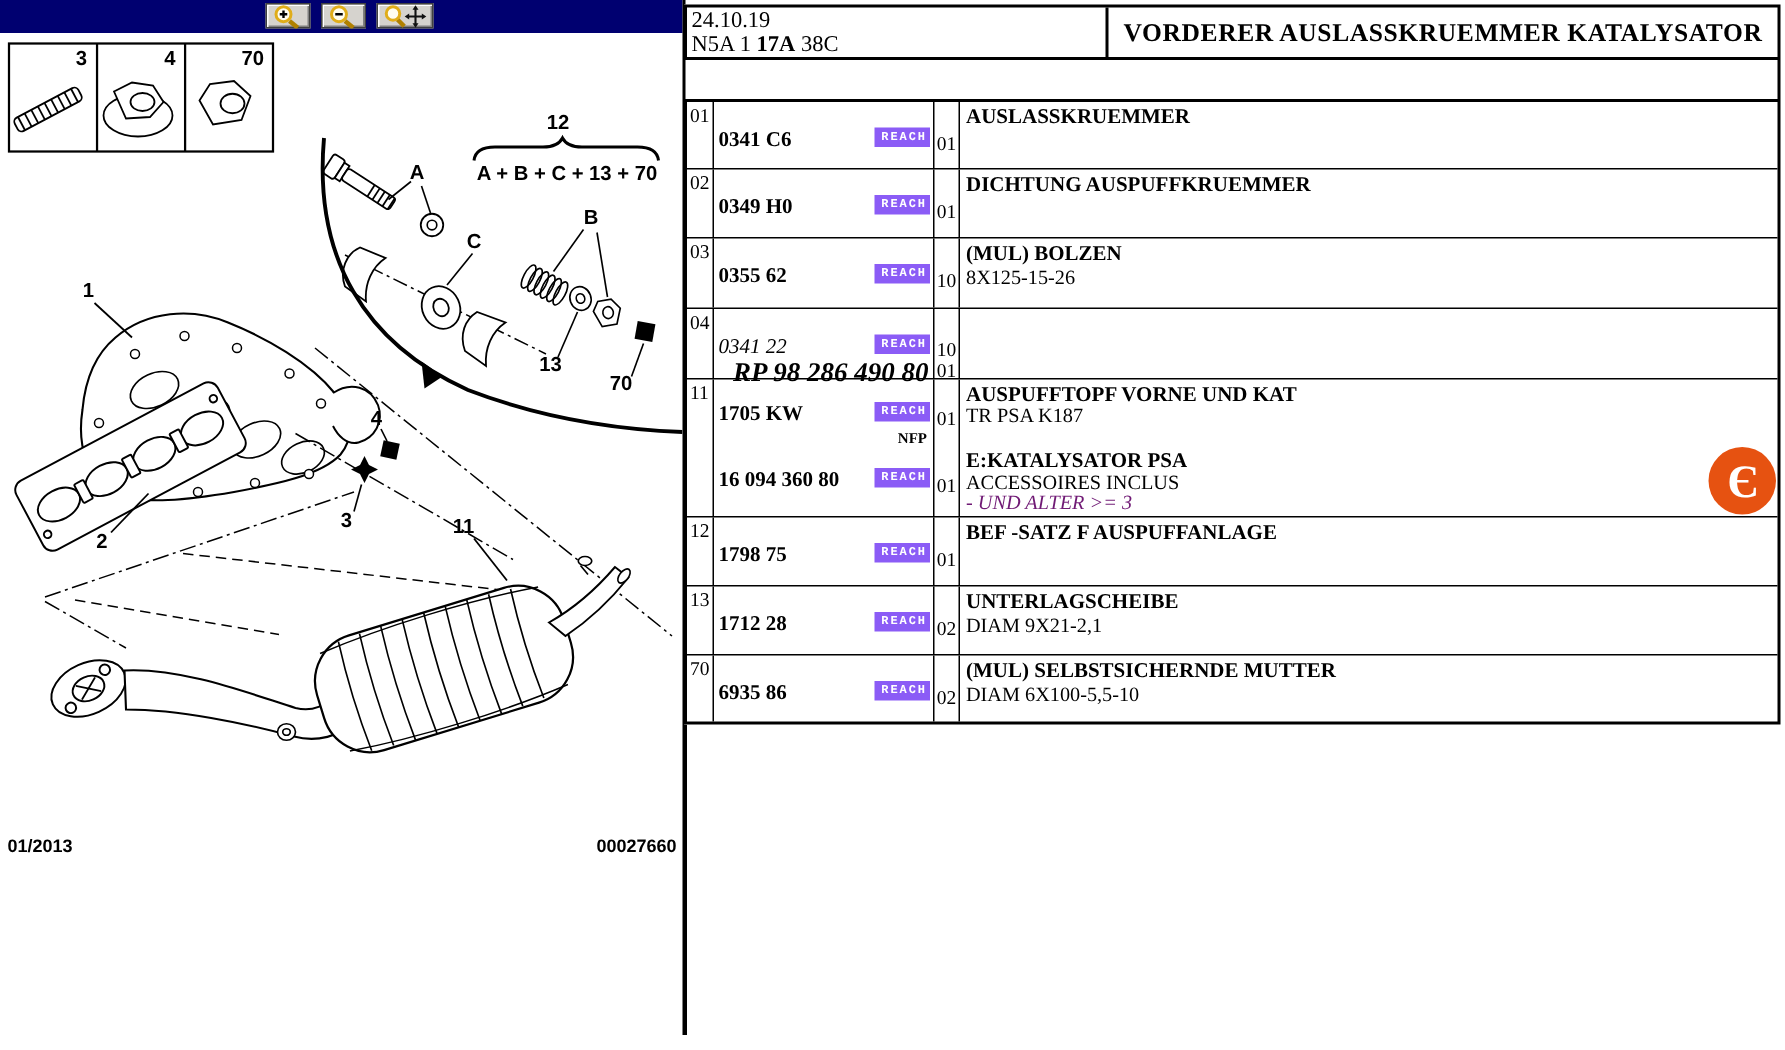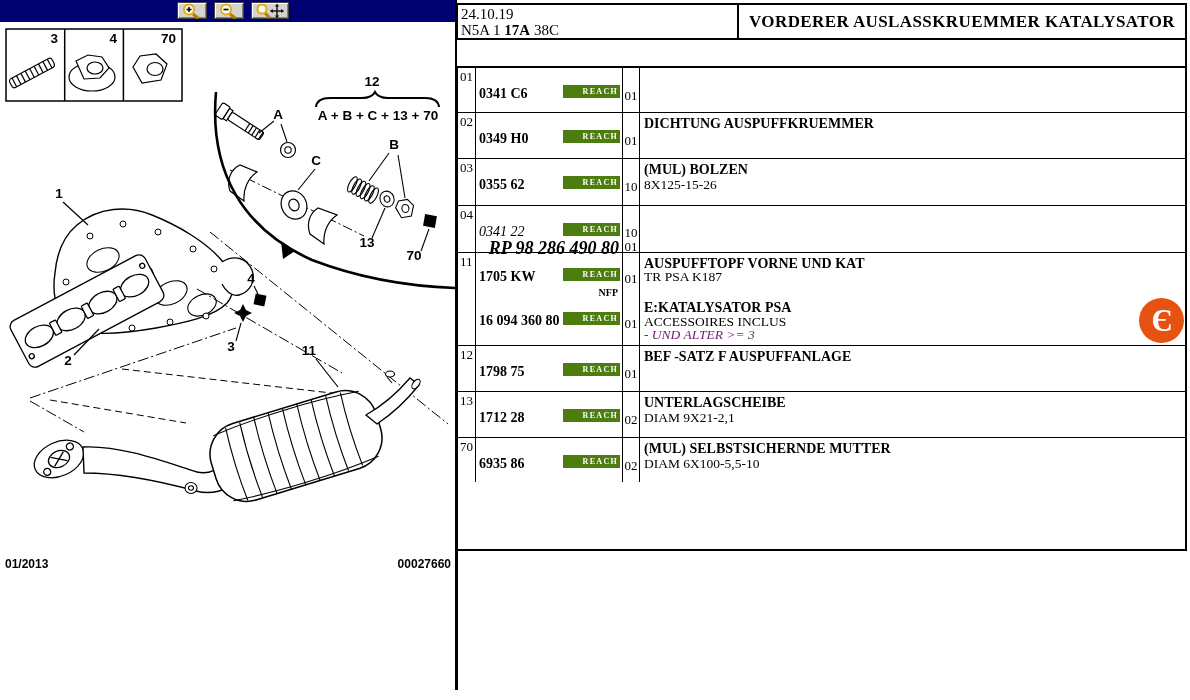--- a/index.html
+++ b/index.html
@@ -19,32 +19,32 @@
 
   
   #header-box{position:absolute;left:456px;top:3px;width:731px;height:37px;border:2px solid #000;
               box-sizing:border-box;display:grid;grid-template-columns:279px 1fr;background:#fff;}
   #header-left{padding:1px 0 0 3px;font-size:15px;line-height:16px;}
   #header-title{border-left:2px solid #000;display:flex;align-items:center;justify-content:center;
                 font-weight:bold;font-size:17px;letter-spacing:0.4px;}
   #right-edge-gap{position:absolute;left:1185px;top:40px;width:2px;height:26px;background:#000;}
 
   
-  #parts-table{position:absolute;left:456px;top:66px;width:731px;height:485px;border:2px solid #000;
+  #parts-table{position:absolute;left:456px;top:66px;width:731px;height:417px;border:2px solid #000;
                box-sizing:border-box;background:#fff;display:flex;flex-direction:column;}
   .row{position:relative;display:grid;grid-template-columns:18px 147px 17px 1fr;
        border-bottom:1px solid #000;box-sizing:border-box;}
   .row:last-child{border-bottom:none;}
   .c{position:relative;border-right:1px solid #000;}
   .c.desc{border-right:none;}
   .item{position:absolute;top:1px;left:2px;font-size:13px;}
   .ref{position:absolute;top:18px;left:3px;font-size:14px;font-weight:bold;white-space:nowrap;}
-  .badge{position:absolute;top:17px;right:2px;background:#4d7c0f;color:#fff;
-         font-family:Liberation Serif, serif;font-size:8px;font-weight:bold;
-         letter-spacing:1.3px;padding:2px 2px 2px 20px;line-height:9px;cursor:pointer;}
+  .badge{position:absolute;top:17px;right:2px;background:#8b5cf6;color:#fff;
+         font-family:Liberation Mono, monospace;font-size:8px;font-weight:bold;
+         letter-spacing:1.3px;padding:2px 2px 2px 4px;line-height:9px;cursor:pointer;}
   .qty{position:absolute;left:0;width:100%;text-align:center;font-size:13px;}
   .d1{position:absolute;top:3px;left:4px;font-size:14px;font-weight:bold;white-space:nowrap;}
   .d2{position:absolute;left:4px;font-size:13.5px;white-space:nowrap;}
   .rp{position:absolute;right:3px;font-size:18px;font-weight:bold;font-style:italic;white-space:nowrap;}
   .nfp{position:absolute;right:4px;font-size:10px;font-weight:bold;}
   .green{color:#701a75;font-style:italic;}
   #logo{position:absolute;top:44px;right:0px;width:47px;height:47px;cursor:pointer;}
 
   #left-tail{position:absolute;left:456px;top:483px;width:2px;height:207px;background:#000;}
 
@@ -304,20 +304,23 @@
       <div class="c">
           <span class="item">01</span>
         </div>
       <div class="c">
         <span class="ref">0341 C6</span>
         <span class="badge">REACH</span>
       </div>
       <div class="c">
           <span class="qty" style="top:20px;">01</span>
         </div>
+      <div class="c desc">
+          <span class="d1">AUSLASSKRUEMMER</span>
+        </div>
     </div>
 
     <div class="row" style="height:46px;">
       <div class="c">
           <span class="item">02</span>
         </div>
       <div class="c">
         <span class="ref">0349 H0</span>
         <span class="badge">REACH</span>
       </div>

